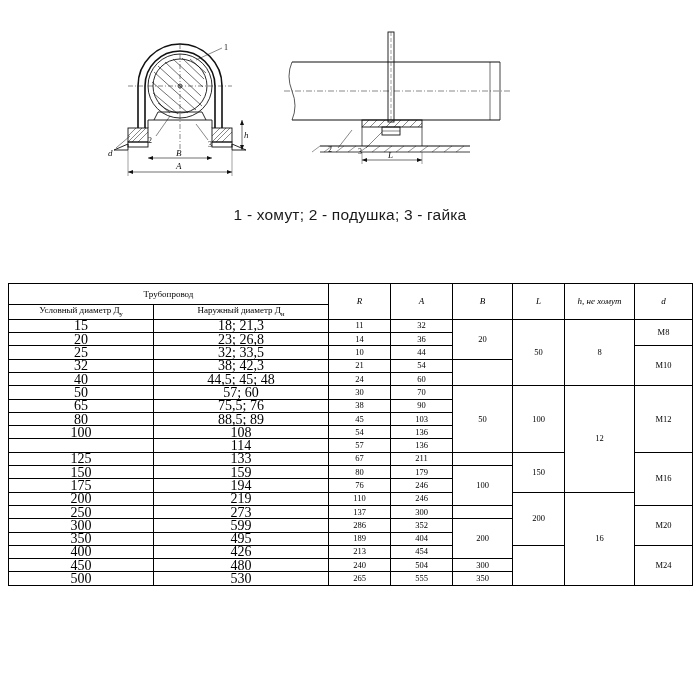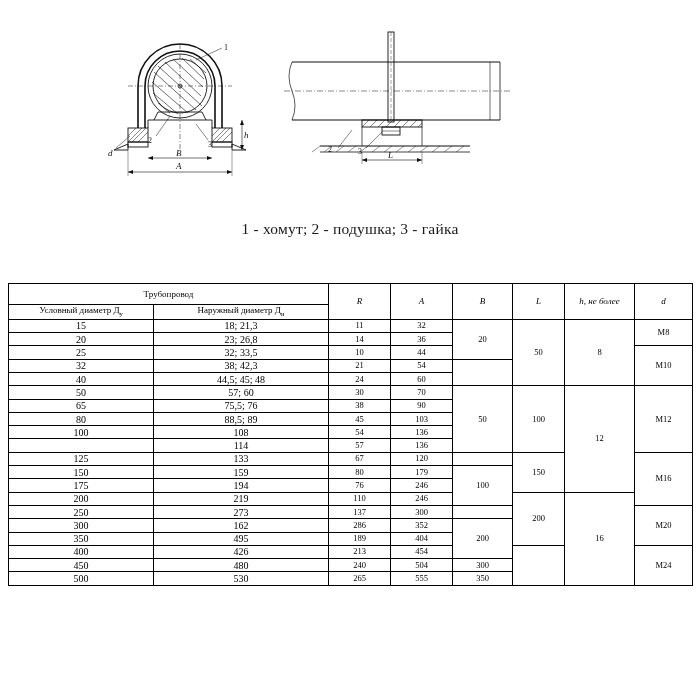--- a/index.html
+++ b/index.html
@@ -29,23 +29,23 @@
     margin: 0;
   }
   .drawing svg {
     display: block;
     margin: 0 auto;
   }
 
   .caption {
     text-align: center;
     font-size: 15.5px;
-    font-family: Liberation Serif, serif;
+    font-family: Liberation Sans, sans-serif;
     color: #1a1a1a;
-    margin-top: 20px;
+    margin-top: 6px;
     letter-spacing: 0.2px;
   }
 
   
   .table-wrap {
     position: absolute;
     left: 8px;
     top: 283px;
     width: 684px;
   }
@@ -68,21 +68,21 @@
   }
   table.spec th.hdr-big {
     font-size: 9px;
     height: 20px;
   }
   table.spec th.hdr {
     font-size: 9px;
   }
   table.spec td.col-dy,
   table.spec td.col-dn {
-    font-size: 10px;
+    font-size: 14px;
   }
   .sub {
     font-size: 6.5px;
     vertical-align: sub;
   }
   .ital {
     font-style: italic;
   }
 </style>
 </head>
@@ -237,21 +237,21 @@
         <col style="width:70px">
         <col style="width:58px">
       </colgroup>
       <thead>
         <tr>
           <th class="hdr-big" colspan="2">Трубопровод</th>
           <th class="hdr ital" rowspan="2">R</th>
           <th class="hdr ital" rowspan="2">A</th>
           <th class="hdr ital" rowspan="2">B</th>
           <th class="hdr ital" rowspan="2">L</th>
-          <th class="hdr" rowspan="2"><span class="ital">h, не более</span></th>
+          <th class="hdr" rowspan="2"><span class="ital">h, не хомут</span></th>
           <th class="hdr ital" rowspan="2">d</th>
         </tr>
         <tr>
           <th class="hdr"><span>Условный диаметр Д</span><span class="sub">у</span></th>
           <th class="hdr"><span>Наружный диаметр Д</span><span class="sub">н</span></th>
         </tr>
       </thead>
       <tbody id="tbody">
           <tr>
             <td class="col-dy">15</td>
@@ -320,21 +320,21 @@
           <tr>
             <td class="col-dy"></td>
             <td class="col-dn">114</td>
             <td>57</td>
             <td>136</td>
           </tr>
           <tr>
             <td class="col-dy">125</td>
             <td class="col-dn">133</td>
             <td>67</td>
-            <td>120</td>
+            <td>211</td>
             <td></td>
             <td rowspan="3">150</td>
             <td rowspan="4">M16</td>
           </tr>
           <tr>
             <td class="col-dy">150</td>
             <td class="col-dn">159</td>
             <td>80</td>
             <td>179</td>
             <td rowspan="3">100</td>
@@ -356,21 +356,21 @@
           <tr>
             <td class="col-dy">250</td>
             <td class="col-dn">273</td>
             <td>137</td>
             <td>300</td>
             <td></td>
             <td rowspan="3">M20</td>
           </tr>
           <tr>
             <td class="col-dy">300</td>
-            <td class="col-dn">162</td>
+            <td class="col-dn">599</td>
             <td>286</td>
             <td>352</td>
             <td rowspan="3">200</td>
           </tr>
           <tr>
             <td class="col-dy">350</td>
             <td class="col-dn">495</td>
             <td>189</td>
             <td>404</td>
           </tr>

